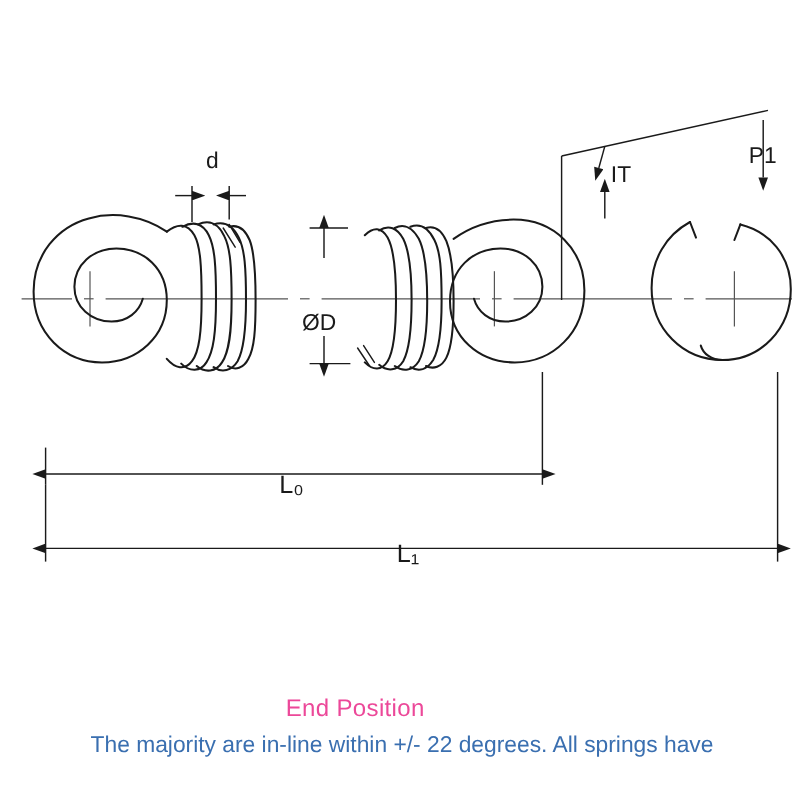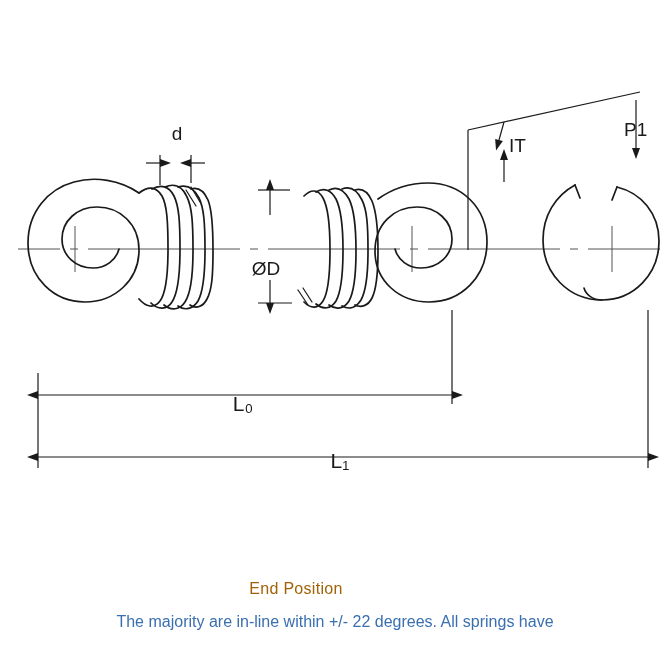--- a/index.html
+++ b/index.html
@@ -22,31 +22,31 @@
     position: absolute;
     left: 0;
     top: 0;
   }
   .caption-title {
     position: absolute;
     left: 0;
     top: 580px;
     width: 592px;
     text-align: center;
-    font-size: 16px;
-    color: #a16207;
+    font-size: 20px;
+    color: #ec4899;
     letter-spacing: 0.3px;
   }
   .caption-body {
     position: absolute;
     left: 35px;
     top: 612px;
     width: 600px;
     text-align: center;
-    font-size: 16px;
+    font-size: 19px;
     line-height: 19px;
     color: #3a6fb0;
   }
   .caption-body span {
     display: block;
   }
 </style>
 </head>
 <body>
 

